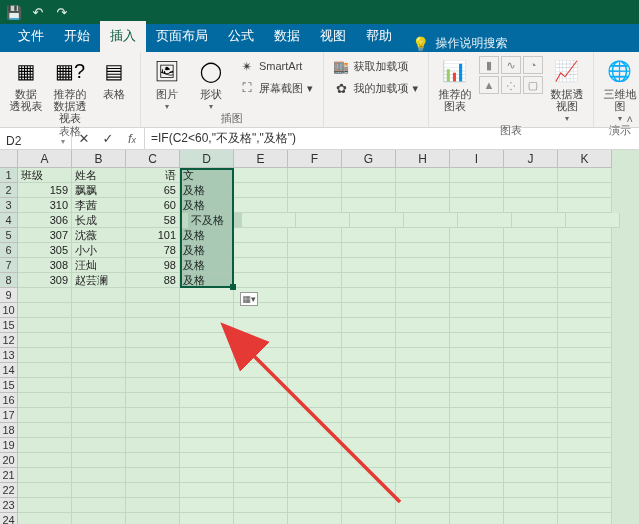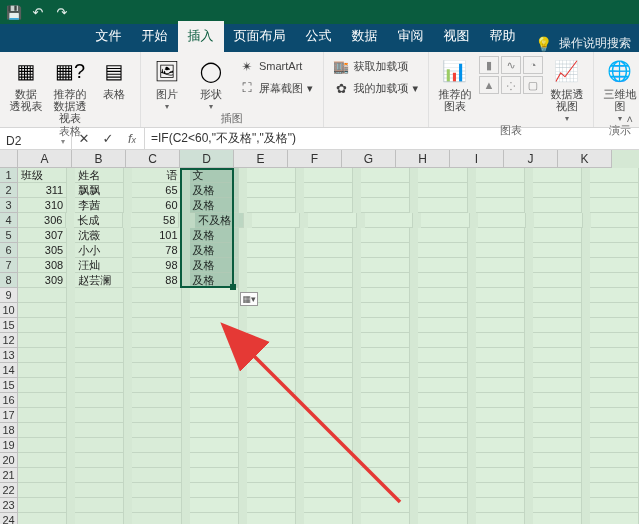--- a/index.html
+++ b/index.html
@@ -4,21 +4,21 @@
 <style>
 * { margin: 0; padding: 0; box-sizing: border-box; font-family: "Microsoft YaHei", "Segoe UI", sans-serif; }
 body { width: 639px; height: 524px; background: #fff; overflow: hidden; font-size: 12px; }
 
 
 .qat { height: 24px; background: #0a5c3e; display: flex; align-items: center; padding: 0 6px; gap: 8px; color: #fff; }
 .qat .ico { width: 16px; height: 16px; display: flex; align-items: center; justify-content: center; font-size: 13px; opacity: .9; }
 .qat .arrow { font-size: 9px; opacity: .8; }
 
 
-.tabs { height: 28px; background: #0c4a6e; display: flex; align-items: flex-end; padding: 0 8px; color: #fff; justify-content: flex-end; }
+.tabs { height: 28px; background: #0369a1; display: flex; align-items: flex-end; padding: 0 8px; color: #fff; }
 .tab { padding: 6px 10px 7px 10px; font-size: 13px; cursor: pointer; }
 .tab.active { background: #f3f2f1; color: #0a5c3e; font-weight: 500; }
 .tellme { display: flex; align-items: center; gap: 6px; margin-left: 10px; opacity: .9; }
 .bulb { font-size: 14px; }
 
 
 .ribbon { height: 76px; background: #f3f2f1; border-bottom: 1px solid #d6d6d6; display: flex; position: relative; }
 .group { display: flex; flex-direction: column; border-right: 1px solid #e0e0e0; padding: 2px 6px 0; }
 .group-body { flex: 1; display: flex; align-items: flex-start; gap: 4px; padding-top: 2px; }
 .group-label { height: 16px; font-size: 11px; color: #666; text-align: center; }
@@ -47,21 +47,21 @@
 .grid-wrap { position: relative; height: 374px; background: #d5e8d4; }
 .grid { position: absolute; inset: 0; }
 .corner { position: absolute; left: 0; top: 0; width: 18px; height: 18px; background: #e6e6e6; border-right: 1px solid #bfbfbf; border-bottom: 1px solid #bfbfbf; }
 .colheads { position: absolute; left: 18px; top: 0; height: 18px; display: flex; }
 .ch { width: 54px; height: 18px; background: #e6e6e6; border-right: 1px solid #bfbfbf; border-bottom: 1px solid #bfbfbf; text-align: center; font-size: 12px; color: #333; line-height: 18px; }
 .ch.sel { background: #cfe0d6; }
 .rowheads { position: absolute; left: 0; top: 18px; width: 18px; }
 .rh { width: 18px; height: 15px; background: #e6e6e6; border-right: 1px solid #bfbfbf; border-bottom: 1px solid #bfbfbf; text-align: center; font-size: 11px; color: #333; line-height: 15px; }
 .rh.sel { background: #cfe0d6; }
 .cells { position: absolute; left: 18px; top: 18px; right: 0; bottom: 0; }
-.row { display: flex; height: 15px; gap: 8px; }
+.row { display: flex; height: 15px; }
 .cell { width: 54px; height: 15px; border-right: 1px solid #c3d6c3; border-bottom: 1px solid #c3d6c3; font-size: 11px; padding: 0 3px; display: flex; align-items: center; color: #222; }
 .cell.r { justify-content: flex-end; }
 
 .colA, .colB, .colC { background: #d9ecd8; }
 .colD, .colE, .colF, .colG, .colH, .colI, .colJ, .colK { background: #dcefdb; }
 
 .sel-rect { position: absolute; left: calc(18px + 54px*3); top: 18px; width: 54px; height: calc(15px*8); border: 2px solid #0a5c3e; background: rgba(10,92,62,.10); pointer-events: none; }
 .fill-handle { position: absolute; right: -4px; bottom: -4px; width: 6px; height: 6px; background: #0a5c3e; }
 .autofill-btn { position: absolute; left: calc(18px + 54px*4 + 6px); top: calc(18px + 15px*8 + 4px); width: 18px; height: 14px; border: 1px solid #999; background: #fdfdfd; font-size: 9px; display: flex; align-items: center; justify-content: center; color: #555; cursor: pointer; }
 
@@ -81,21 +81,20 @@
 
 </div>
 
 <div class="tabs">
   <div class="tab">文件</div>
   <div class="tab">开始</div>
   <div class="tab active">插入</div>
   <div class="tab">页面布局</div>
   <div class="tab">公式</div>
   <div class="tab">数据</div>
-  <div class="tab">审阅</div>
   <div class="tab">视图</div>
   <div class="tab">帮助</div>
   <div class="tellme">
     <span class="bulb">💡</span>
     <span>操作说明搜索</span>
   </div>
 </div>
 
 <div class="ribbon">
 
@@ -264,21 +263,21 @@
           <div class="cell colD" style="background: rgba(10, 92, 62, 0.12);">文</div>
           <div class="cell colE"></div>
           <div class="cell colF"></div>
           <div class="cell colG"></div>
           <div class="cell colH"></div>
           <div class="cell colI"></div>
           <div class="cell colJ"></div>
           <div class="cell colK"></div>
         </div>
         <div class="row">
-          <div class="cell colA r">311</div>
+          <div class="cell colA r">159</div>
           <div class="cell colB">飘飘</div>
           <div class="cell colC r">65</div>
           <div class="cell colD" style="background: rgba(10, 92, 62, 0.12);">及格</div>
           <div class="cell colE"></div>
           <div class="cell colF"></div>
           <div class="cell colG"></div>
           <div class="cell colH"></div>
           <div class="cell colI"></div>
           <div class="cell colJ"></div>
           <div class="cell colK"></div>

